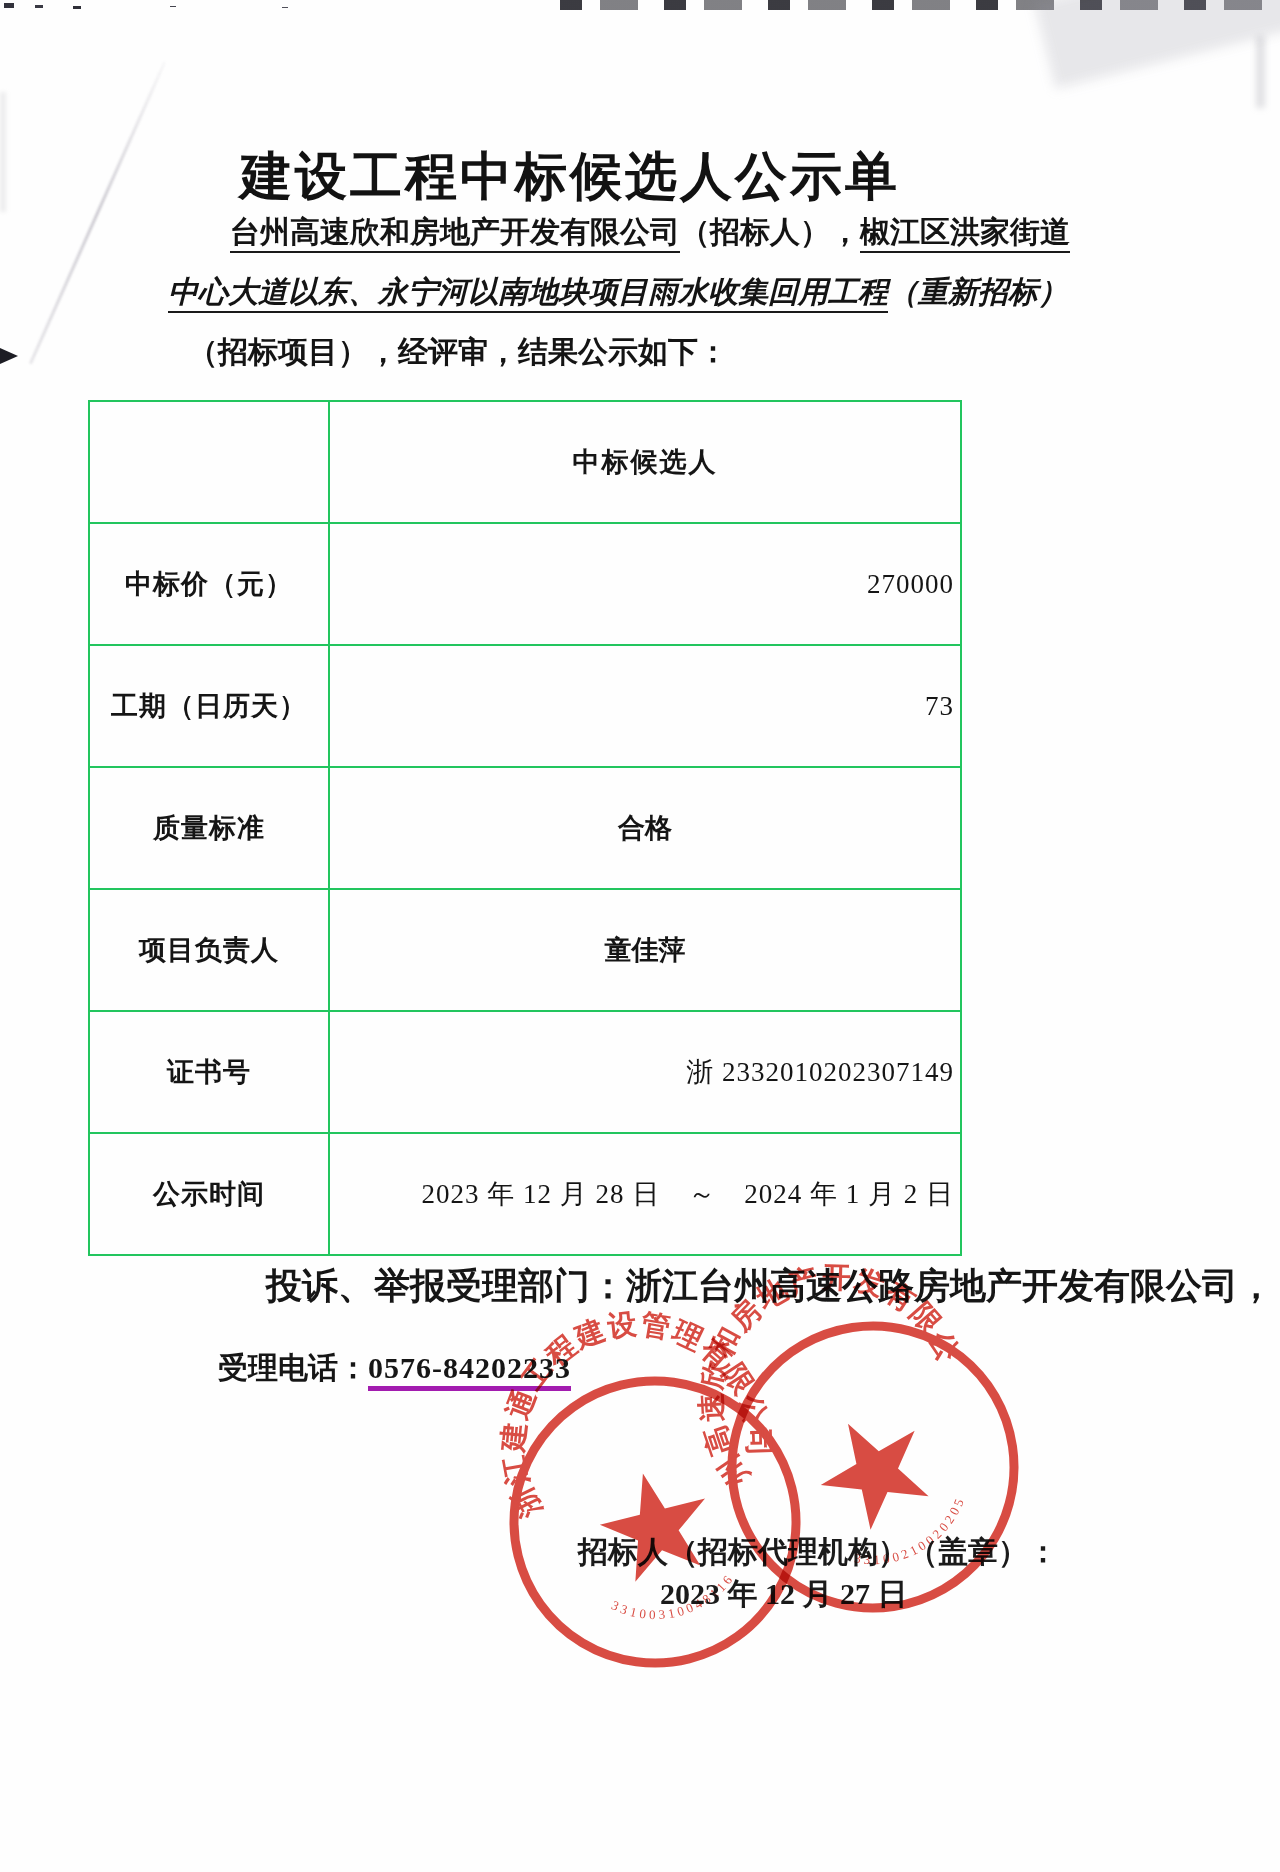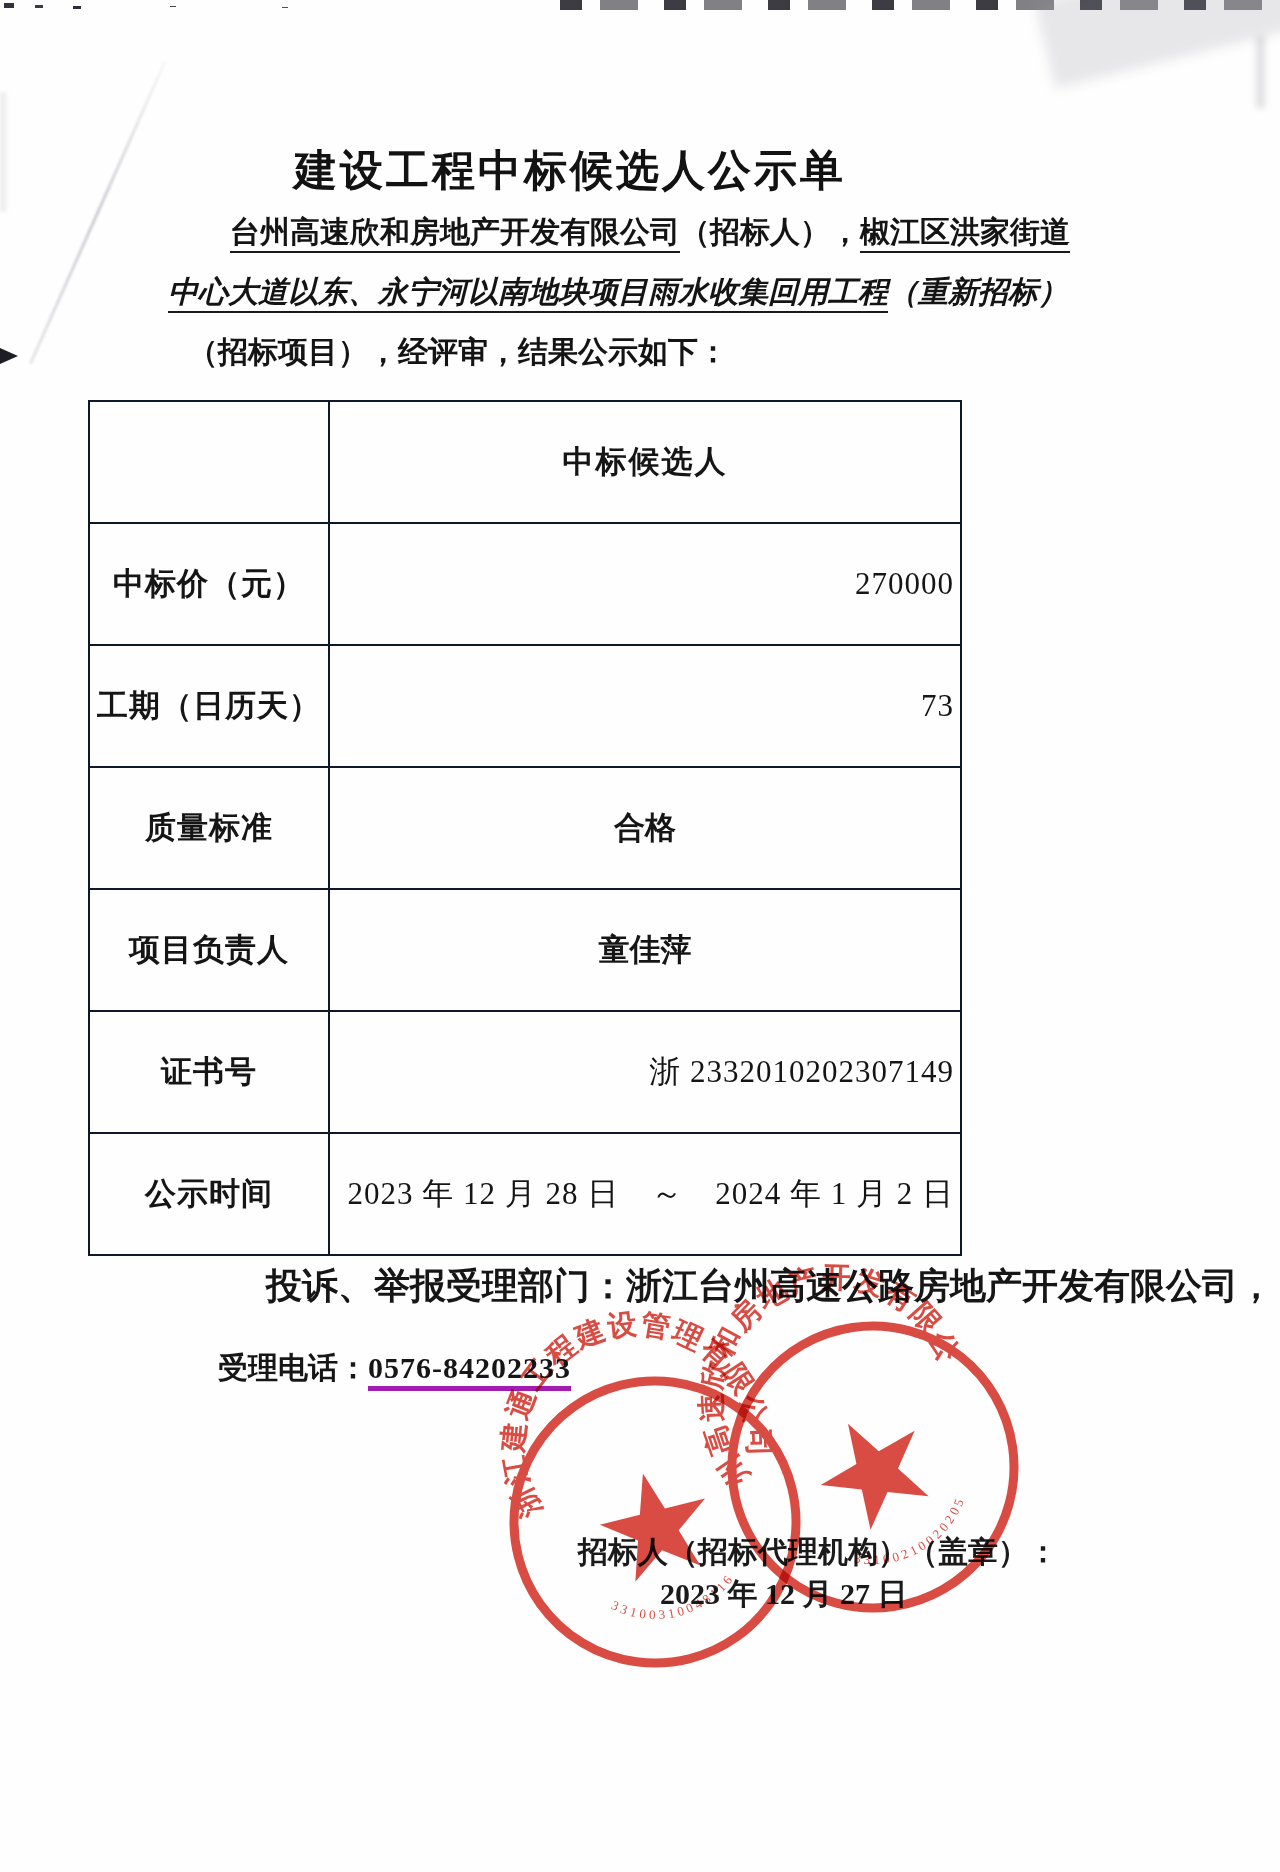--- a/index.html
+++ b/index.html
@@ -40,39 +40,39 @@
     background:rgba(150,148,162,.22);transform:rotate(-14deg);filter:blur(6px);
   }
   .r-smudge{left:1256px;top:36px;width:9px;height:72px;background:rgba(140,140,152,.25);filter:blur(3px);}
   .l-streak{left:0;top:92px;width:6px;height:120px;background:rgba(140,140,152,.16);filter:blur(2px);}
 
   
   .title{
     position:absolute;left:10px;top:142px;width:1120px;margin:0;
     text-align:center;
     font-family:Liberation Serif, serif;
-    font-size:43px;font-weight:900;letter-spacing:3px;color:#121212;
+    font-size:52px;font-weight:900;letter-spacing:3px;color:#121212;
   }
   .intro-line{position:absolute;font-size:30px;font-weight:700;white-space:nowrap;color:#141414;}
   .intro-line .u{border-bottom:2.5px solid #1a1a1a;padding-bottom:3px;}
   .l1{left:230px;top:212px;}
   .l2{left:168px;top:272px;font-style:italic;}
   .l3{left:188px;top:332px;}
 
   
   table.pub{
     position:absolute;left:88px;top:400px;width:874px;height:856px;
     border-collapse:collapse;table-layout:fixed;
   }
   table.pub col.c1{width:240px;}
   table.pub td{
-    border:2px solid #0f172a;
+    border:2px solid #22c55e;
     text-align:center;vertical-align:middle;
     height:107px;padding:4px 6px;
-    font-size:31px;color:#151515;
+    font-size:27px;color:#151515;
   }
   td.lbl{font-weight:700;letter-spacing:1px;}
   td.val{font-weight:700;}
   td.val.num{font-weight:400;font-family:"Liberation Serif", serif;letter-spacing:1px;text-align:right;}
   td.hdr{font-weight:700;letter-spacing:2px;}
 
   
   .complaint{position:absolute;left:222px;top:1262px;font-size:36px;font-weight:700;white-space:nowrap;margin-left:44px;}
   .phone{position:absolute;left:218px;top:1348px;font-size:30px;font-weight:700;white-space:nowrap;}
   .phone .num{font-weight:700;letter-spacing:1px;border-bottom:5px solid #a21caf;padding-bottom:2px;}

